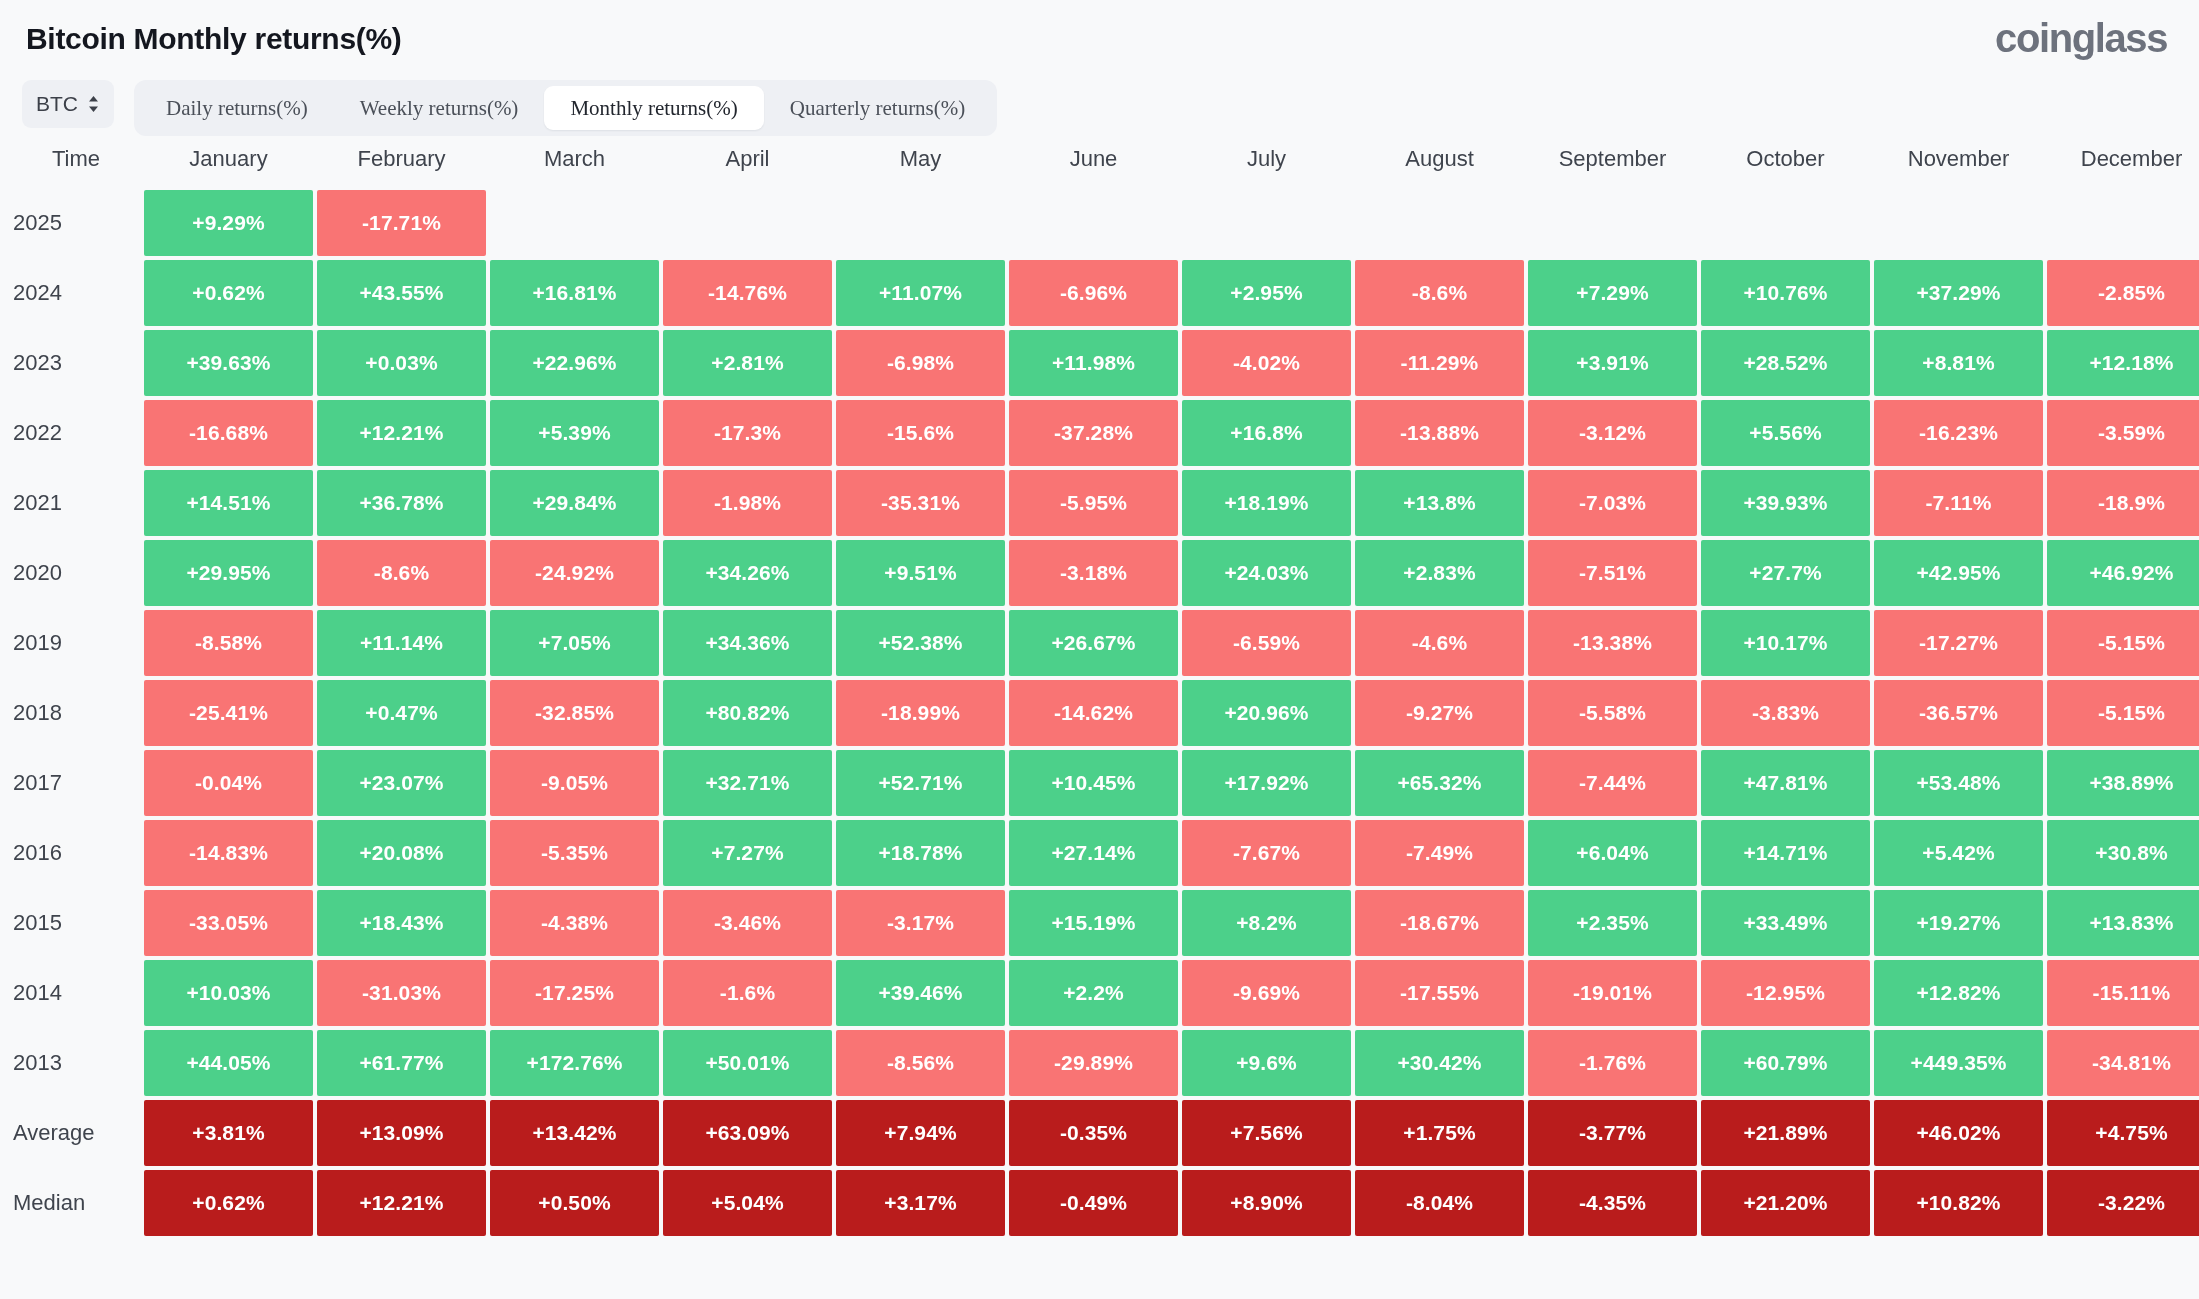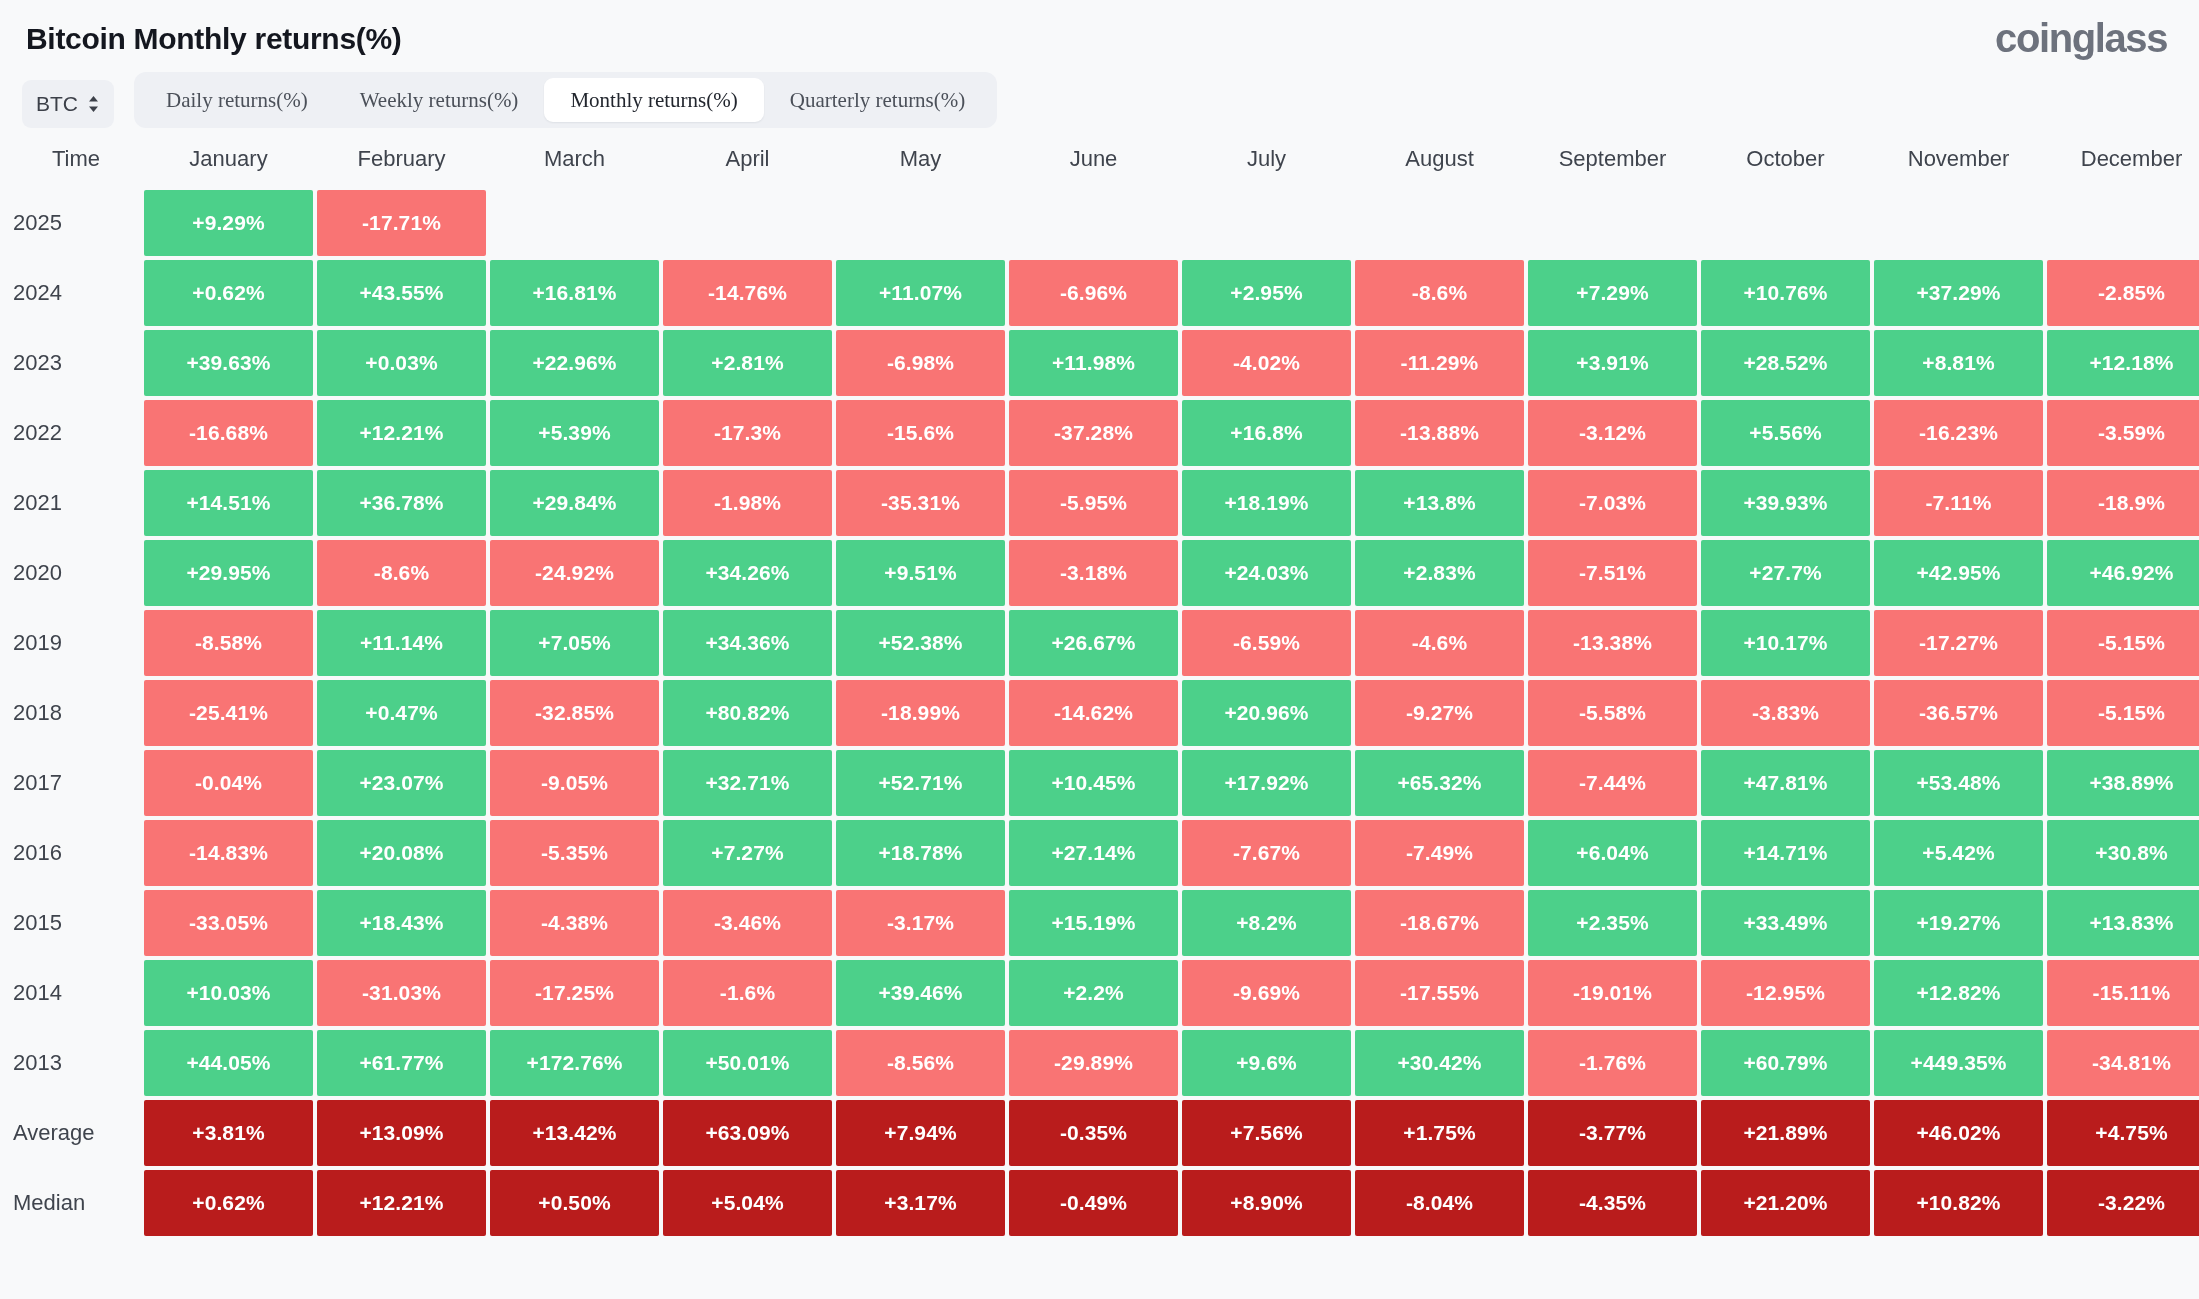--- a/index.html
+++ b/index.html
@@ -44,21 +44,21 @@
     font-weight: 700;
     letter-spacing: -1.4px;
     color: #6d727d;
     line-height: 1;
     margin-top: 4px;
   }
 
   
   .controls {
     display: flex;
-    align-items: flex-end;
+    align-items: flex-start;
     gap: 20px;
     padding: 8px 0 6px 22px;
     height: 62px;
     box-sizing: border-box;
   }
   .coin-select {
     display: flex;
     align-items: center;
     gap: 9px;
     background: #eef0f4;

